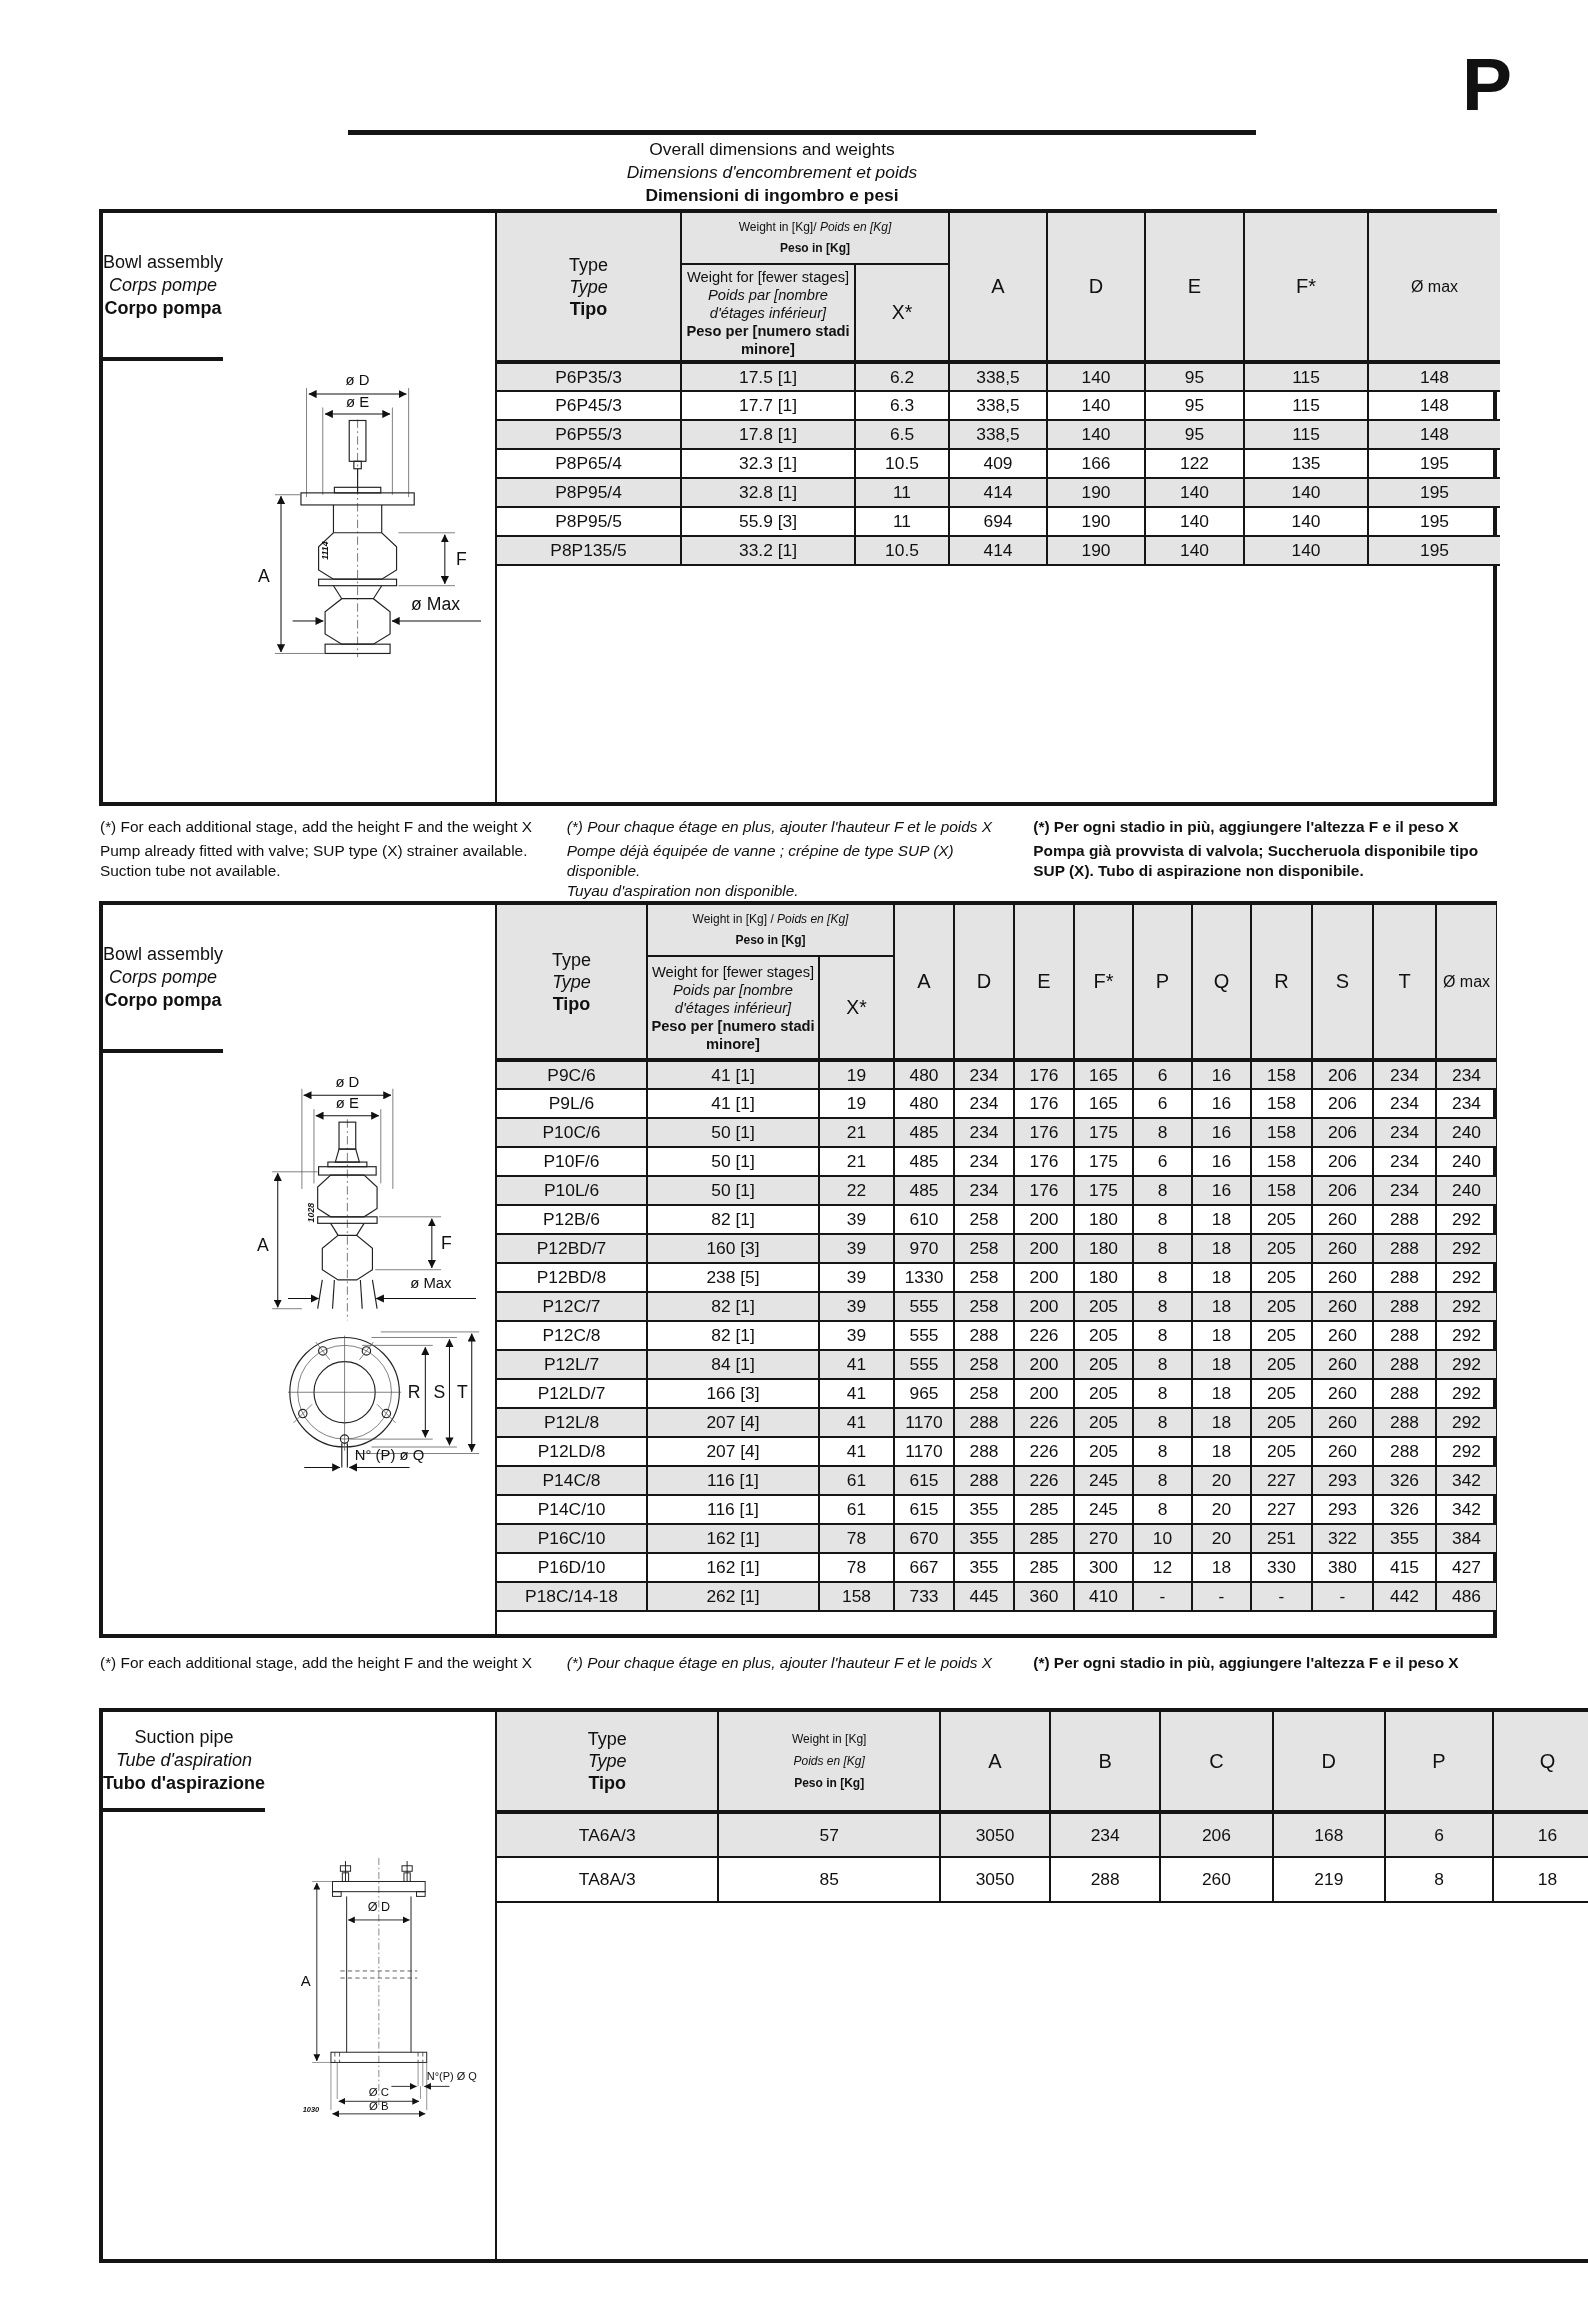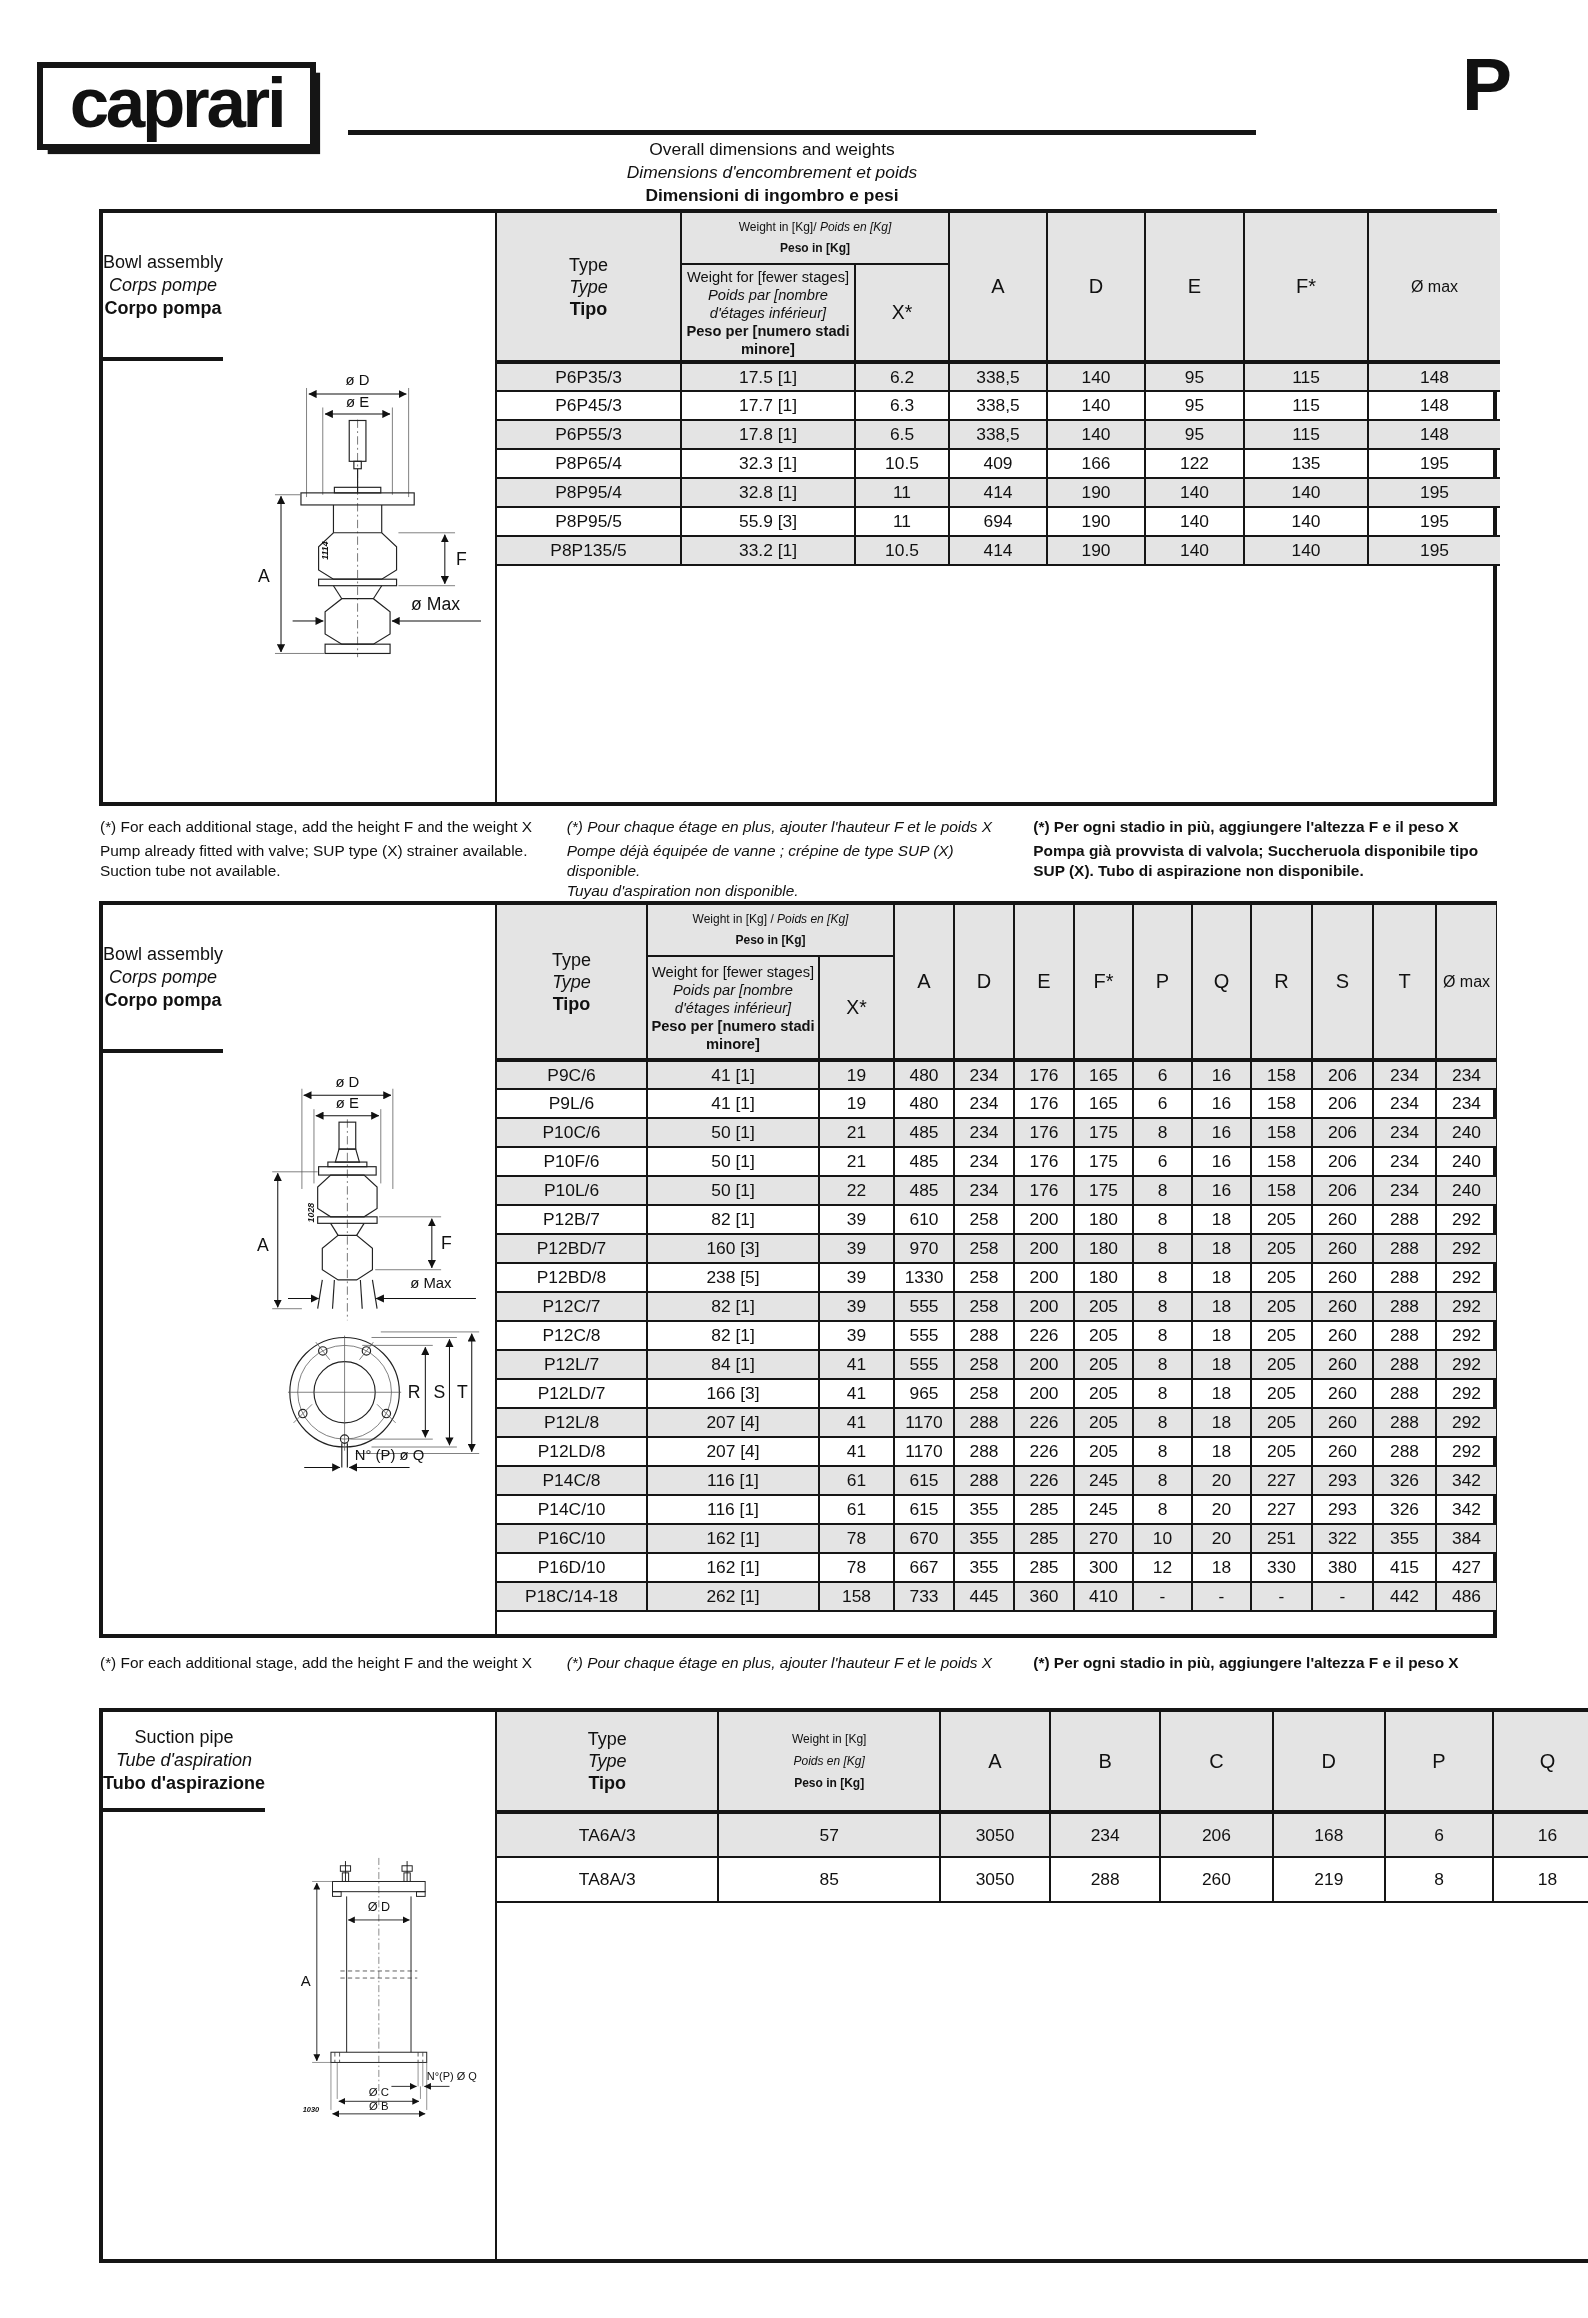--- a/index.html
+++ b/index.html
@@ -75,23 +75,20 @@
   svg text { fill:#111; font-family:"Liberation Sans", sans-serif; }
   svg .lab { font-size:32px; }
   svg .lab-b { font-size:38px; }
   svg .code { font-size:19px; font-style:italic; font-weight:bold; }
 </style>
 </head>
 <body>
 
 <div class="page">
 
-  <div class="logo-box">
-    <div class="logo-text">caprari</div>
-  </div>
   <div class="top-rule"></div>
   <div class="page-letter">P</div>
   <div class="title-block">
     <div class="title-en">Overall dimensions and weights</div>
     <div class="title-fr">Dimensions d'encombrement et poids</div>
     <div class="title-it">Dimensioni di ingombro e pesi</div>
   </div>
 
   <div class="tbl t1" style="left:99px; top:209px; width:1398px; height:597px;">
     <div class="bowl-col">
@@ -477,21 +474,21 @@
             <td>176</td>
             <td>175</td>
             <td>8</td>
             <td>16</td>
             <td>158</td>
             <td>206</td>
             <td>234</td>
             <td>240</td>
           </tr>
             <tr>
-            <td>P12B/7</td>
+            <td>P12B/6</td>
             <td>82 [1]</td>
             <td>39</td>
             <td>610</td>
             <td>258</td>
             <td>200</td>
             <td>180</td>
             <td>8</td>
             <td>18</td>
             <td>205</td>
             <td>260</td>

